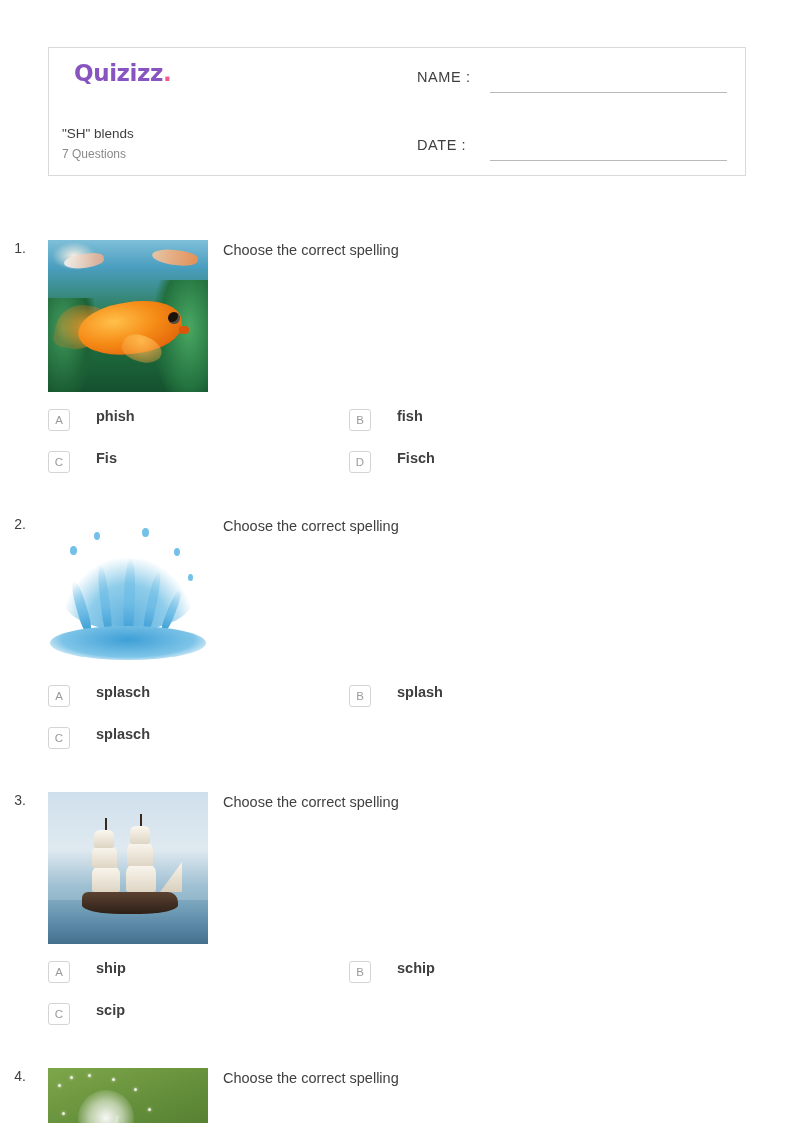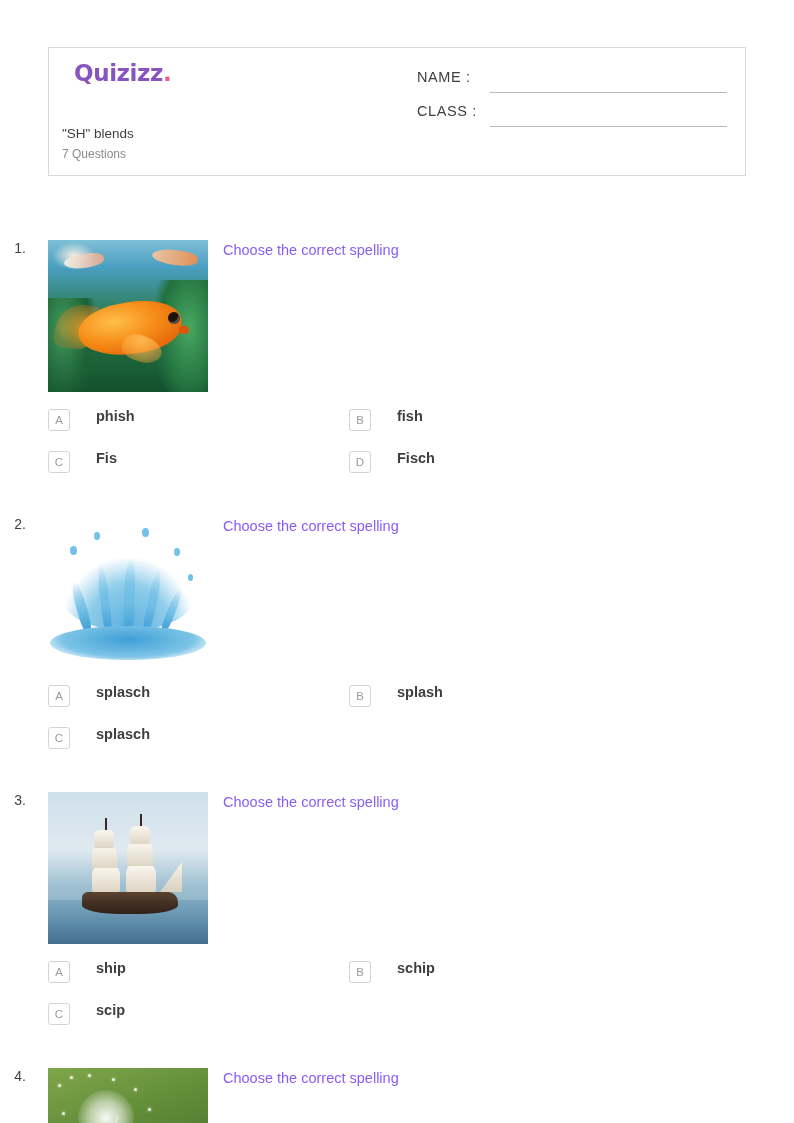--- a/index.html
+++ b/index.html
@@ -112,21 +112,21 @@
     width: 160px;
     height: 152px;
     overflow: hidden;
     background: #e8e8e8;
   }
   .q-prompt {
     position: absolute;
     left: 223px;
     top: 14px;
     font-size: 14.5px;
-    color: #8b5cf6;
+    color: #404040;
   }
   .q-body { height: 176px; }
 
   .options {
     position: relative;
     margin-left: 0px;
   }
   .opt-row {
     position: relative;
     height: 42px;
@@ -323,22 +323,22 @@
 
   <div class="header-card">
     <div class="brand"><span>Quizizz</span><span class="dot">.</span></div>
     <div class="quiz-title">"SH" blends</div>
     <div class="quiz-sub">7 Questions</div>
 
     <div class="field-row" id="field-name">
       <span class="flabel">NAME :</span>
       <span class="fline"></span>
     </div>
-    <div class="field-row" id="field-class">
-      <span class="flabel">CLASS :</span>
+    <div class="field-row" id="field-date">
+      <span class="flabel">DATE  :</span>
       <span class="fline"></span>
     </div>
   </div>
 
   <div class="questions">
 
     <div class="question">
       <div class="q-body">
         <div class="q-num">1.</div>
         <div class="q-img">

